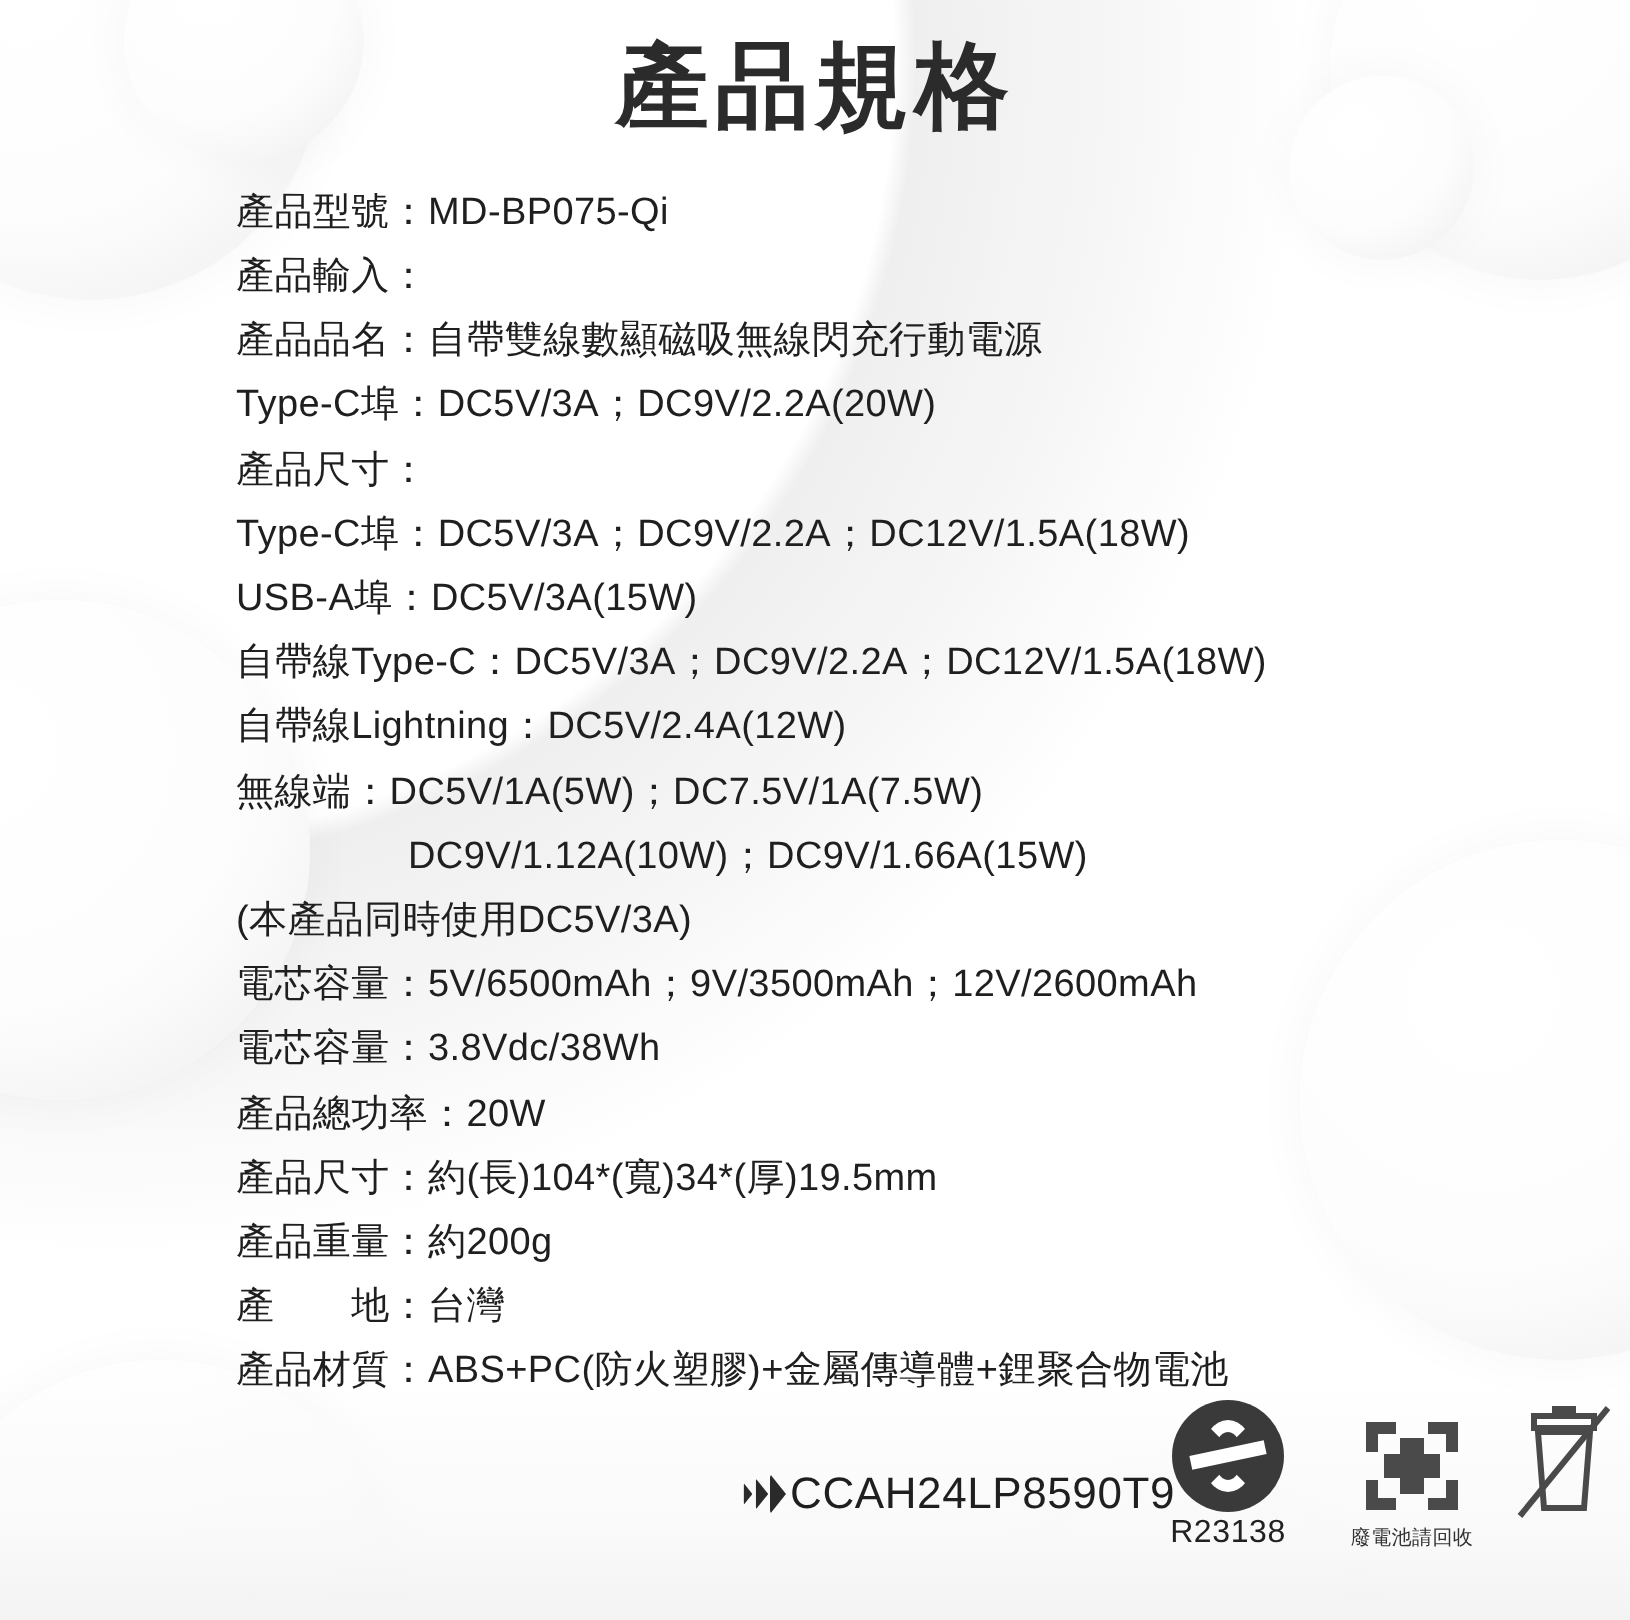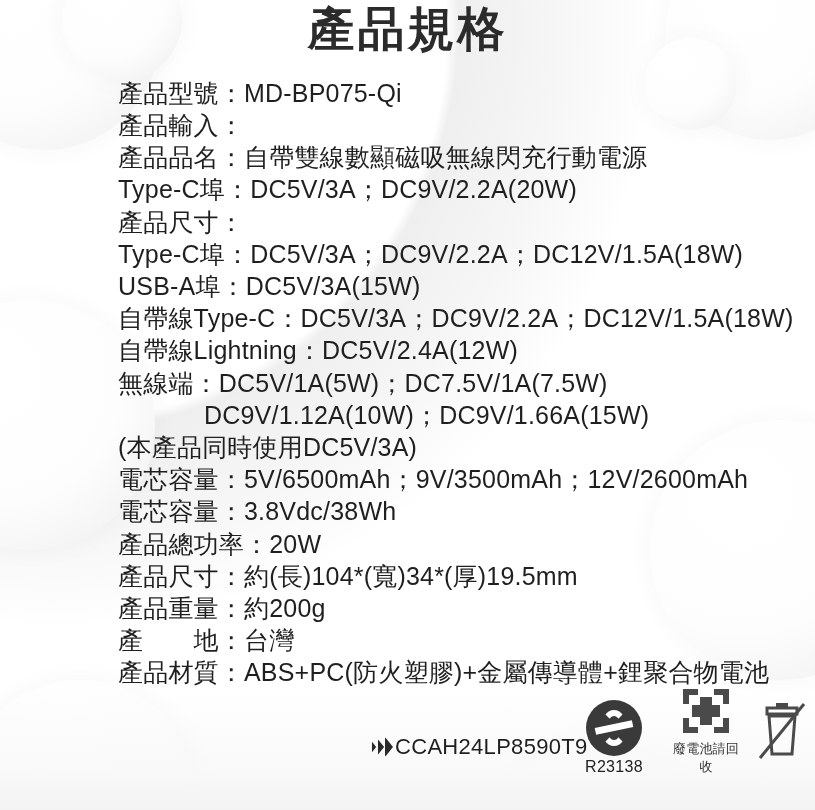--- a/index.html
+++ b/index.html
@@ -58,31 +58,32 @@
     width: 815px;
     height: 810px;
   }
 
   .title {
     text-align: center;
     font-size: 47px;
     font-weight: bold;
     color: #2b2b2b;
     letter-spacing: 3px;
+    padding-top: 14px;
     line-height: 1.25;
   }
 
   .spec-list {
     margin: 18px 0 0 0;
     padding: 0 0 0 118px;
     list-style: none;
   }
 
   .spec-row {
-    font-size: 25px;
+    font-size: 19px;
     color: #1f1f1f;
     line-height: 32.2px;
     white-space: nowrap;
     letter-spacing: 0.2px;
   }
 
   .spec-row.indent {
     padding-left: 86px;
   }
 
@@ -171,21 +172,21 @@
     width: 76px;
     text-align: center;
   }
   .recycle-mark {
     width: 56px; height: 52px;
     margin: 0 auto;
     position: relative;
   }
   .recycle-mark svg { display: block; }
   .recycle-cap {
-    font-size: 13px;
+    font-size: 10px;
     color: #333;
     margin-top: 3px;
     letter-spacing: 0.2px;
   }
 
   .weee {
     position: absolute;
     left: 756px;
     bottom: 26px;
     width: 52px;

